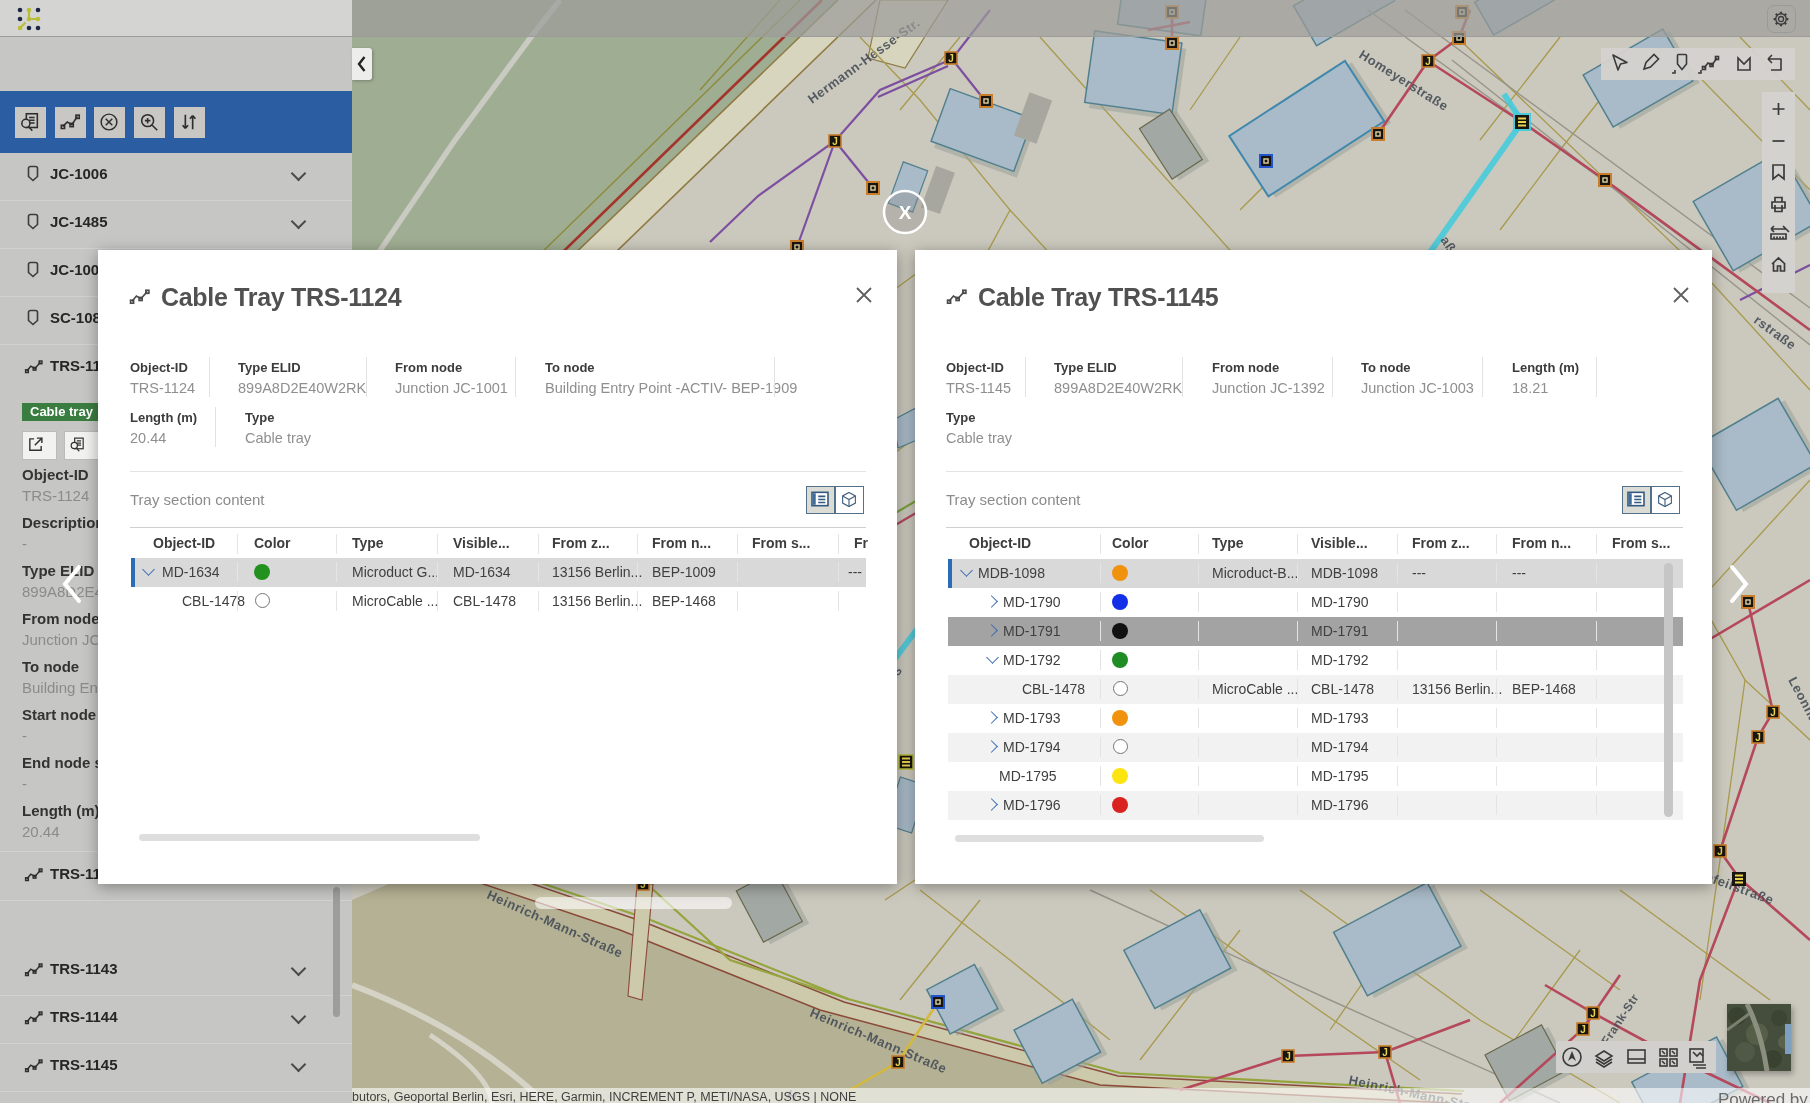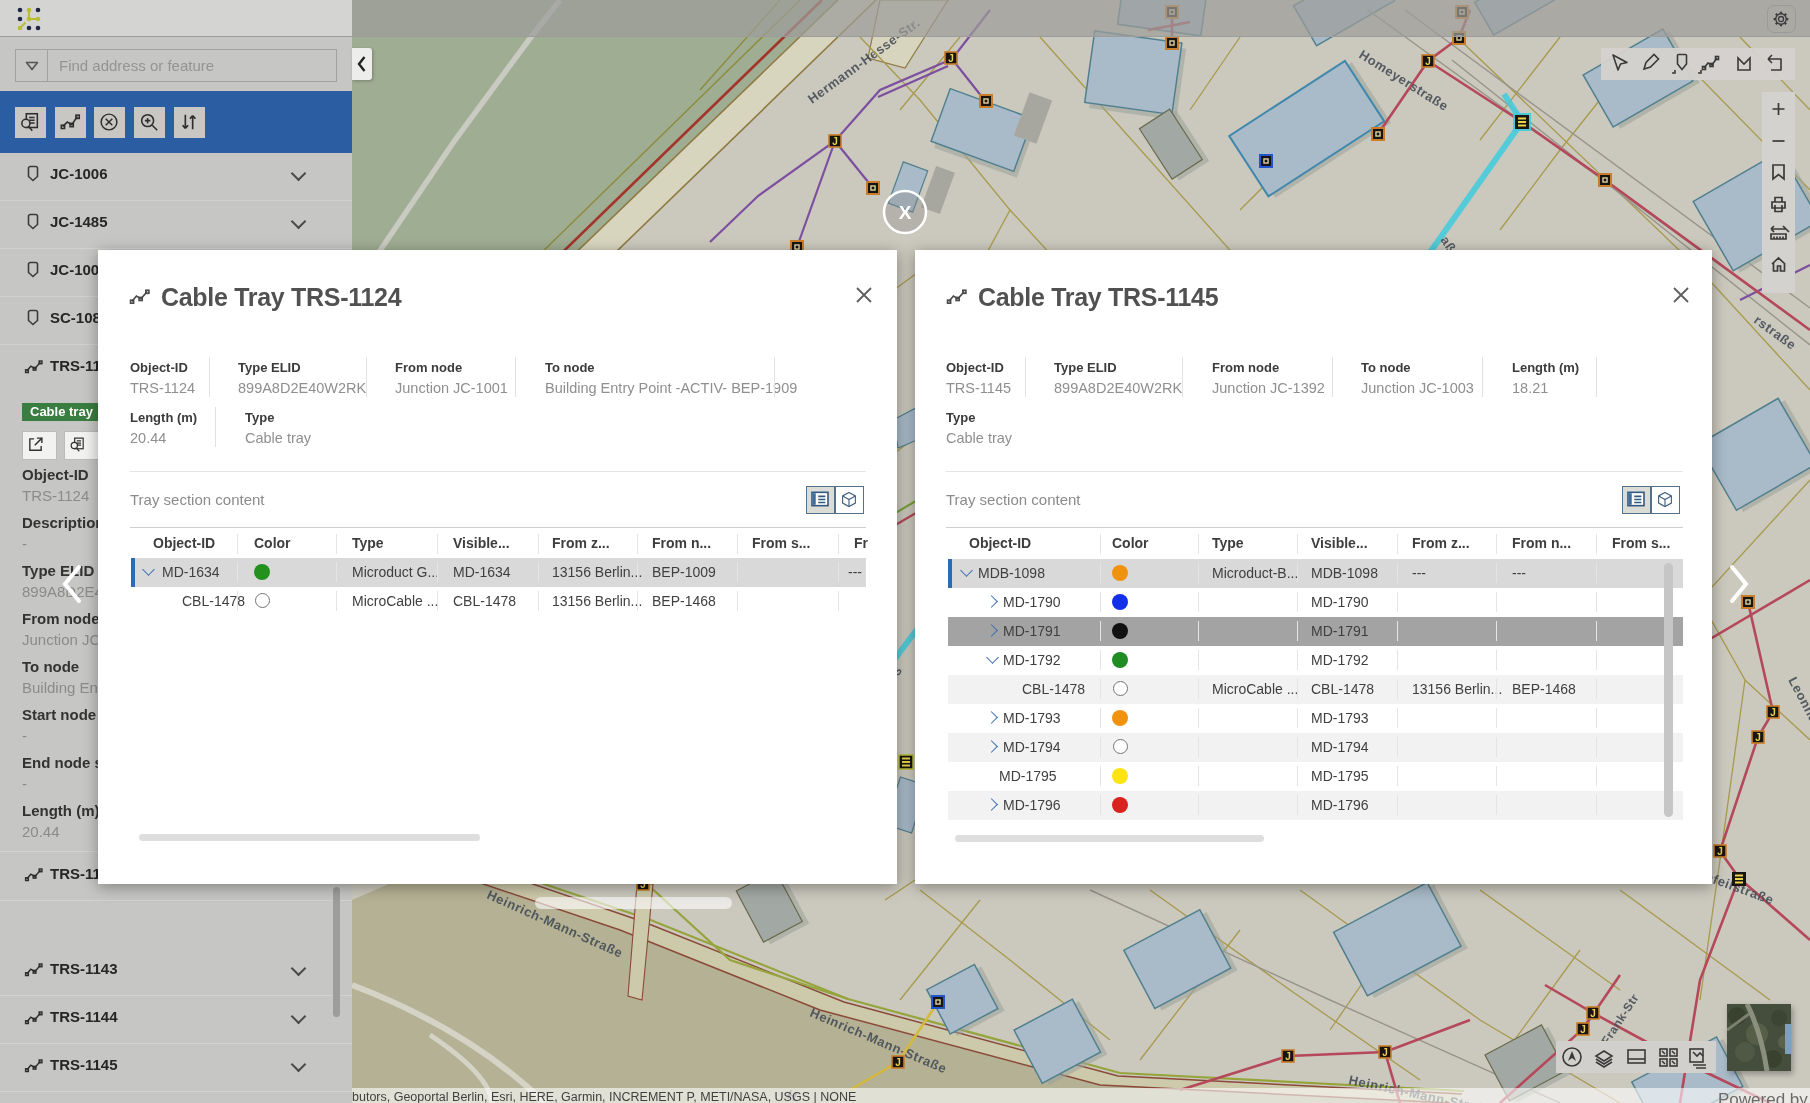--- a/index.html
+++ b/index.html
@@ -473,28 +473,20 @@
         <circle cx="12" cy="12" r="3.4"></circle>
         <circle cx="12" cy="12" r="7"></circle>
         <g stroke-width="3">
           <path d="M12 2.2 V5 M12 19 v2.8 M2.2 12 H5 M19 12 h2.8 M5.1 5.1 L7 7 M17 17 l1.9 1.9 M18.9 5.1 L17 7 M7 17 l-1.9 1.9"></path>
         </g>
       </g>
     </svg>
 </div>
 
 <div class="abs" id="sidebar">
-  <div class="abs" id="searchbox">
-    <div id="searchdd">
-        <svg width="14" height="10" style="position:absolute;left:9px;top:11px">
-          <path d="M1.5 1.5 h11 l-5.5 7 Z" fill="none" stroke="#555" stroke-width="1.6" stroke-linejoin="round"></path>
-        </svg>
-      </div>
-    <span style="position:absolute;left:43px;top:7px;font-size:15px;color:#949494;">Find address or feature</span>
-  </div>
   <div class="abs" id="bluebar">
     <div class="bluebtn" style="left:15px"><svg width="22" height="22" viewBox="0 0 24 24" style="margin:4px">
           <g fill="none" stroke="#2e2e2e" stroke-width="1.7">
             <rect x="8" y="3" width="12" height="15"></rect>
             <path d="M11 7h6M11 10h6M11 13h6"></path>
             <circle cx="7.5" cy="13.5" r="4.4" fill="#c9c7c4"></circle>
             <path d="M10.5 17l4 4.5"></path>
           </g>
         </svg></div>
     <div class="bluebtn" style="left:55px"><svg width="22" height="22" viewBox="0 0 24 24" style="margin:4px">

